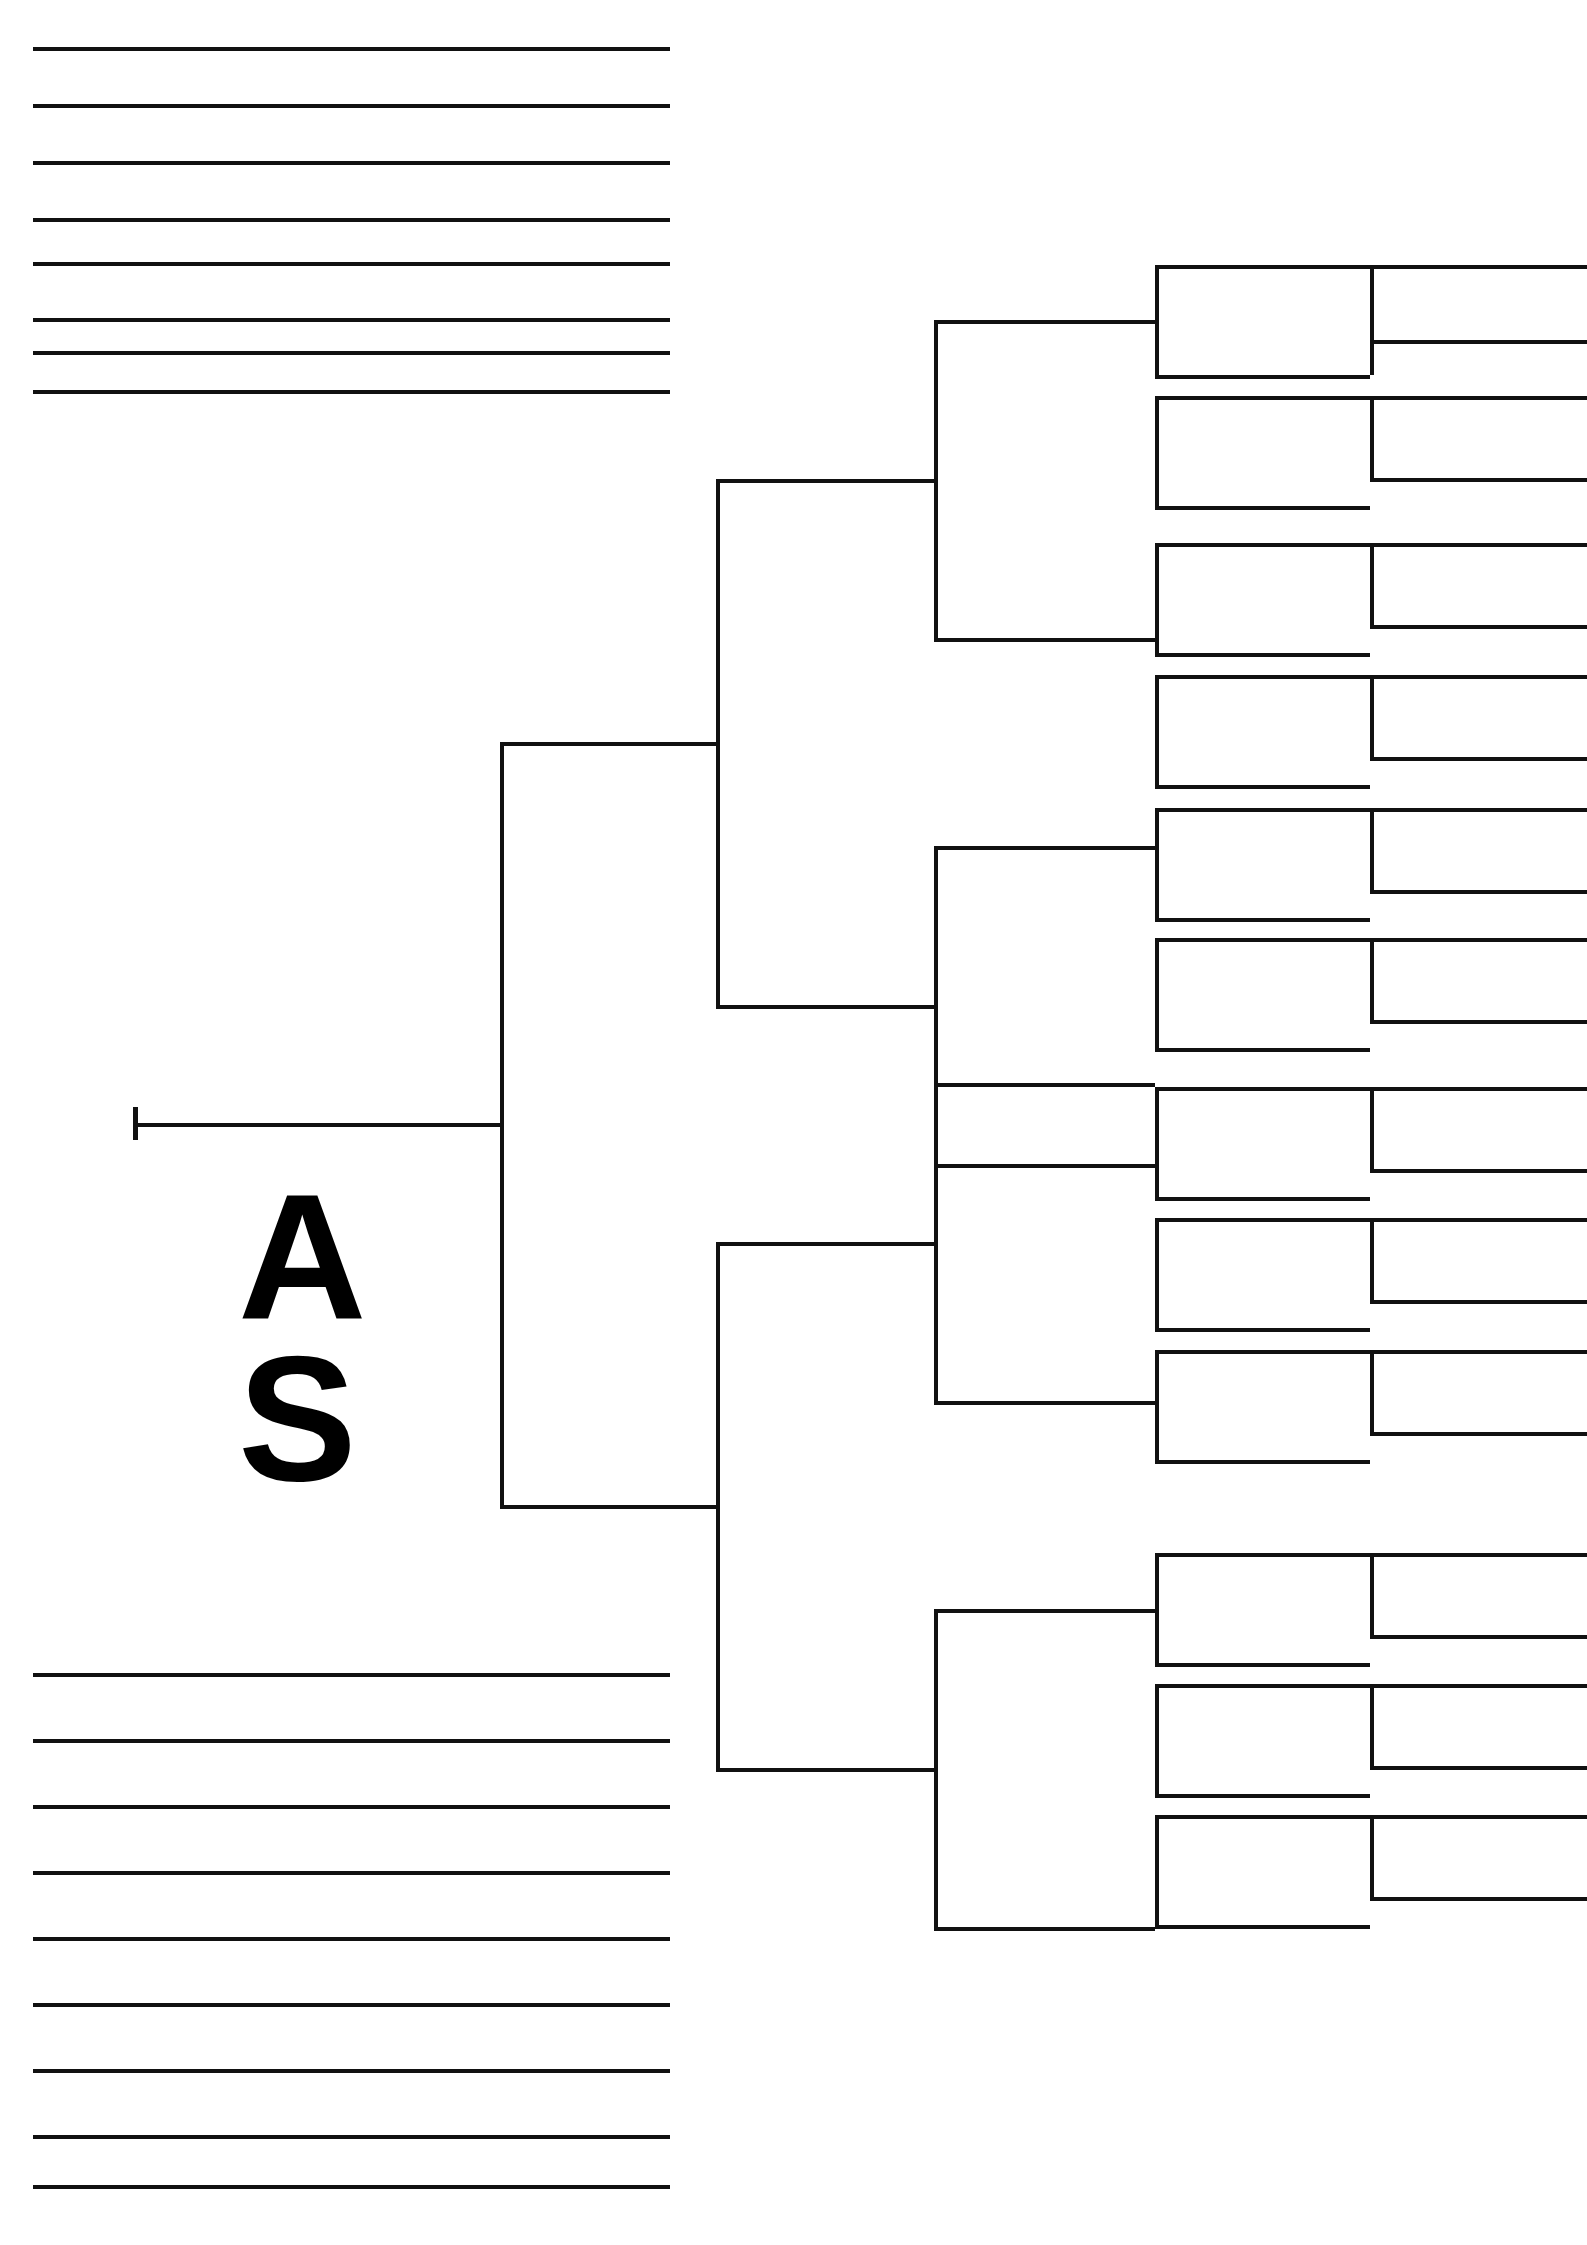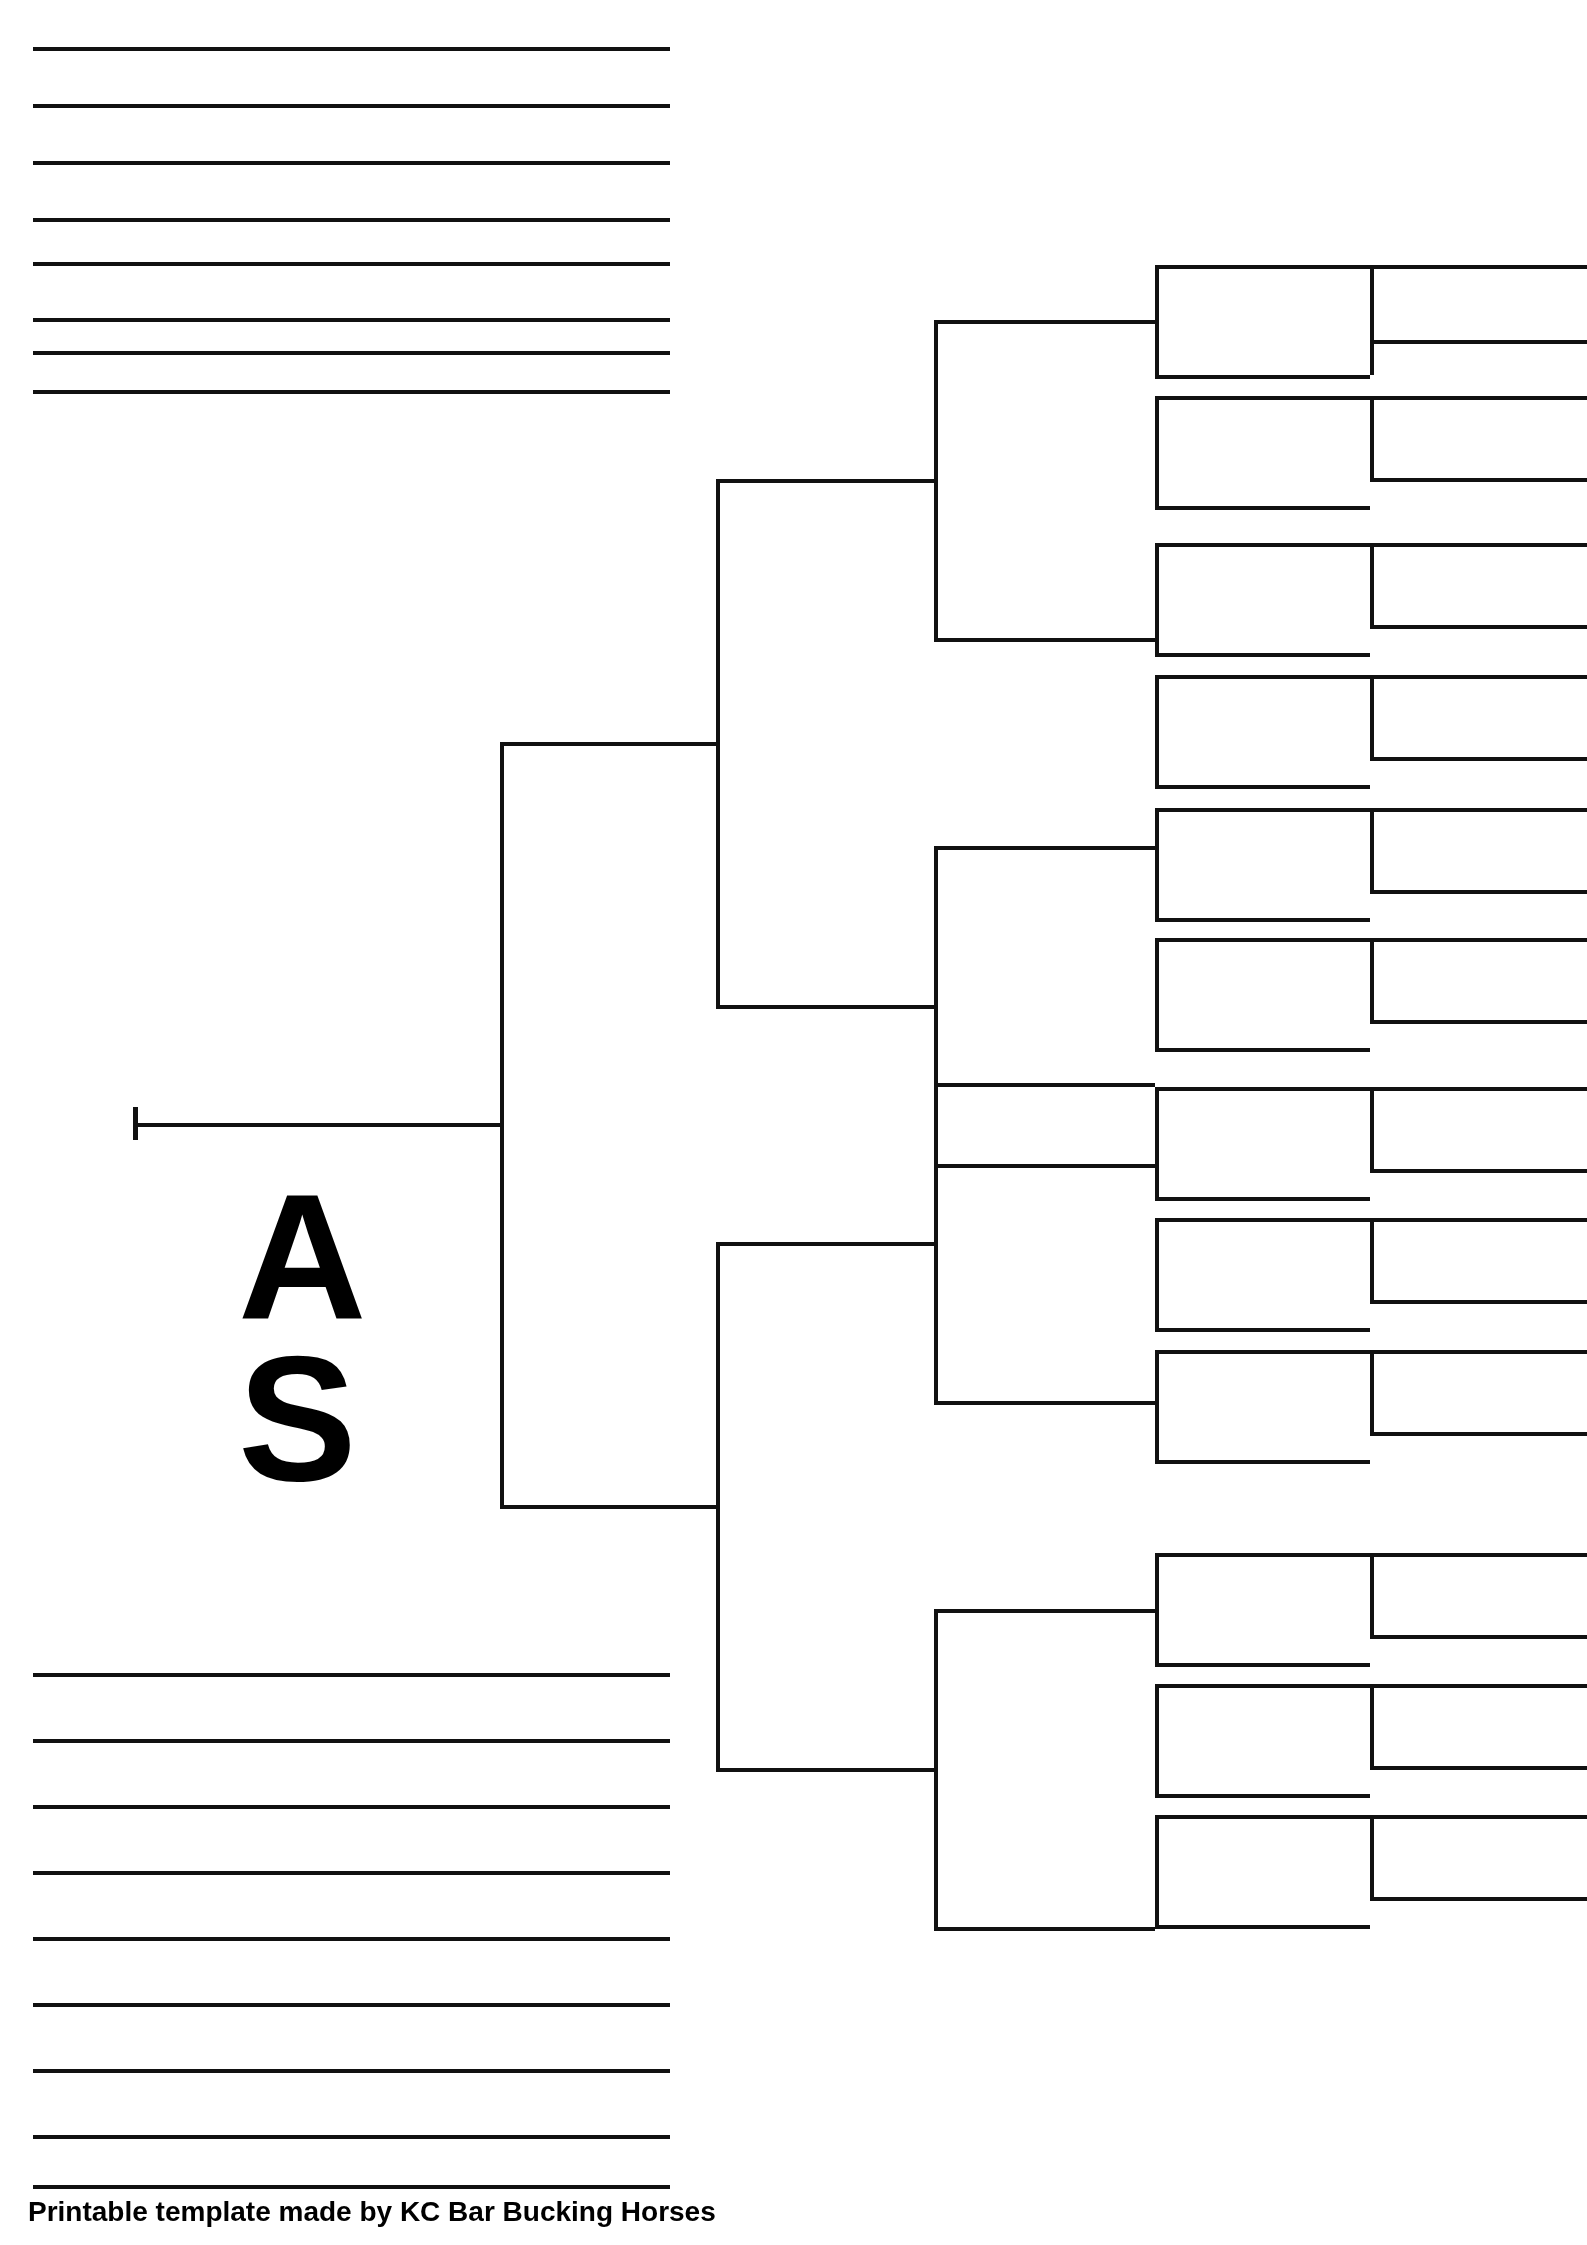--- a/index.html
+++ b/index.html
@@ -243,15 +243,14 @@
     <div class="bkt-v" style="left:1370px; top:1684px; height:82px;"></div>
     <div class="bkt-h" style="left:1370px; top:1684px; width:220px;"></div>
     <div class="bkt-h" style="left:1370px; top:1766px; width:220px;"></div>
 
     <div class="bkt-v" style="left:1370px; top:1815px; height:82px;"></div>
     <div class="bkt-h" style="left:1370px; top:1815px; width:220px;"></div>
     <div class="bkt-h" style="left:1370px; top:1897px; width:220px;"></div>
 
   </div>
 
-  <div id="footer-credit">Printable template made by KC Bar Bucking Horses</div>
 
 </div>
 
 </body></html>

